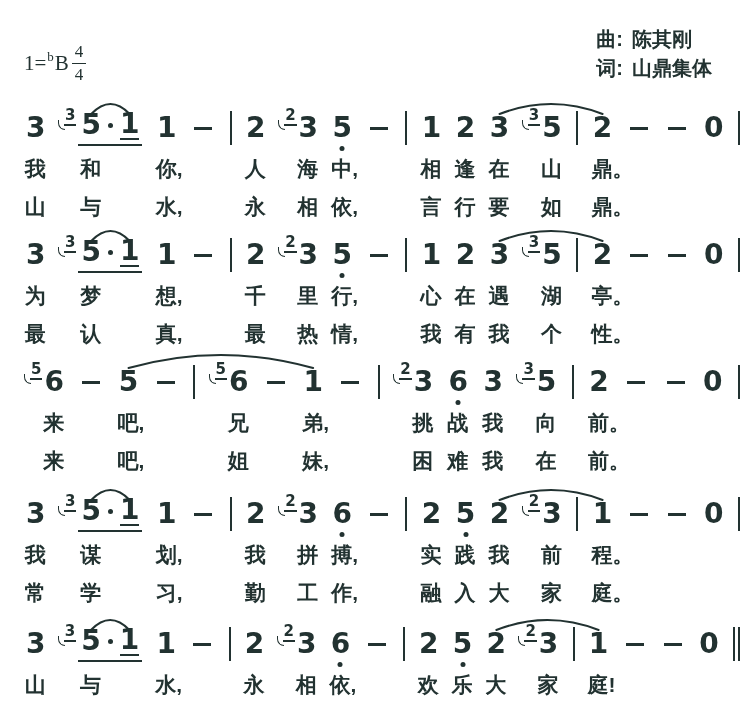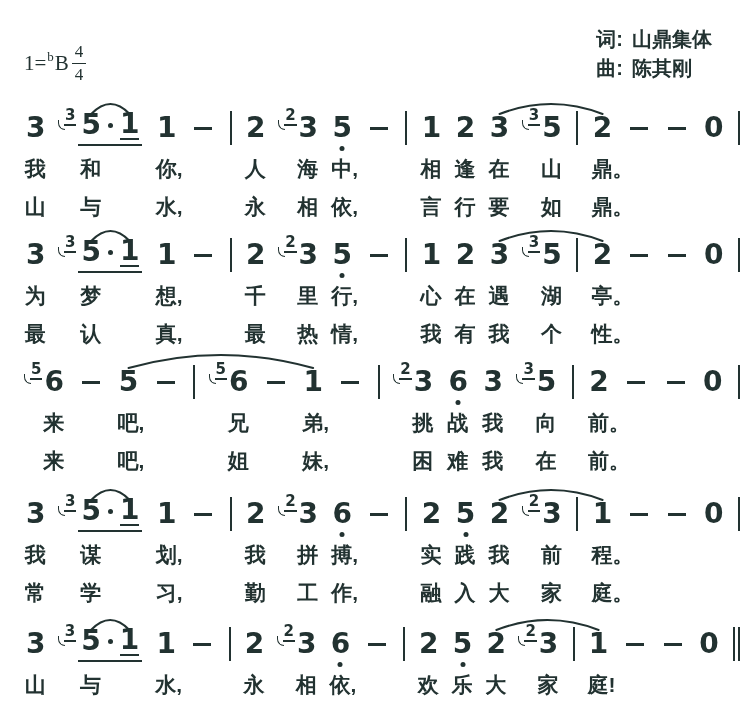--- a/index.html
+++ b/index.html
@@ -50,24 +50,24 @@
       <span class="flat">b</span>
       <span>B</span>
     <span class="frac">
       <span class="num">4</span>
       <span class="den">4</span>
     </span>
   </div>
 
   <div class="credits">
     <div class="credit-row">
-      <span class="clabel">词:</span><span>山鼎集体</span>
+      <span class="clabel">曲:</span><span>陈其刚</span>
     </div>
     <div class="credit-row">
-      <span class="clabel">曲:</span><span>陈其刚</span>
+      <span class="clabel">词:</span><span>山鼎集体</span>
     </div>
   </div>
 
   <div id="score">
       <div class="system" style="top: 106px;">
         <div class="music-row">
           <span class="cluster">
             <span class="note">3</span>
           </span>
           <span class="cluster">

